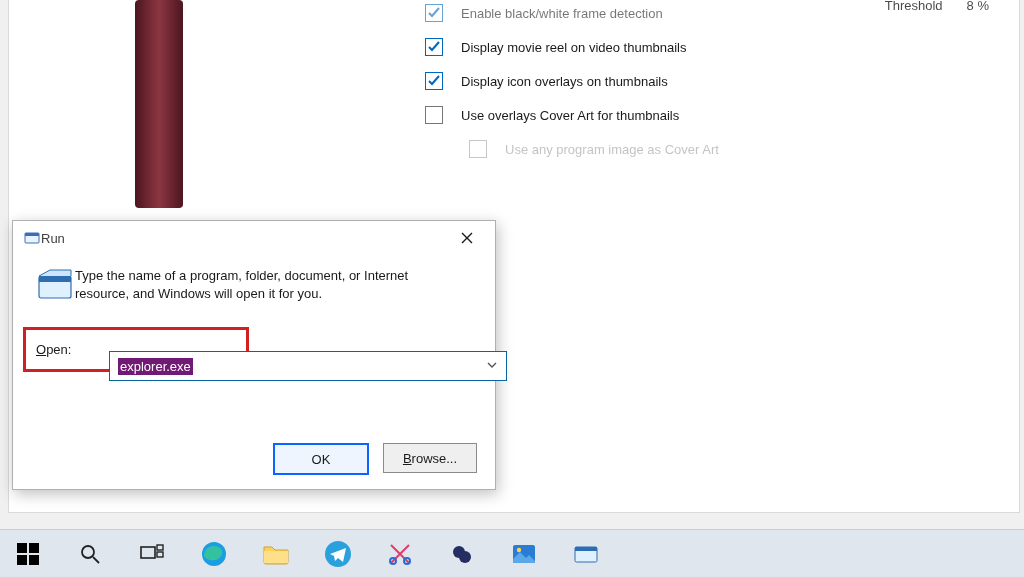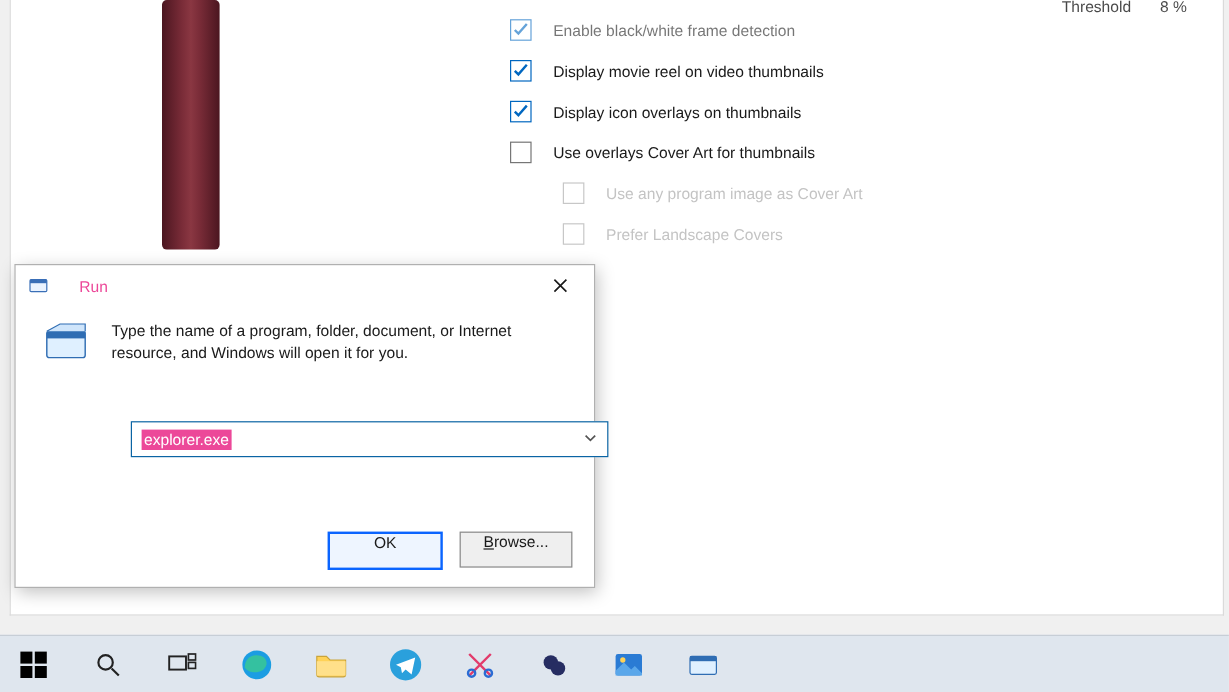--- a/index.html
+++ b/index.html
@@ -1,49 +1,49 @@
 <!DOCTYPE html>
 <html><head>
 <meta charset="utf-8">
 <style>
 html,body{margin:0;padding:0;width:1024px;height:577px;overflow:hidden;font-family:"Segoe UI",Arial,sans-serif;font-size:13px;color:#000;background:#f0f0f0}
 .stage{position:relative;width:1024px;height:577px}
 
 
 .bg-window{position:absolute;left:8px;top:0;width:1010px;height:512px;background:#fff;border:1px solid #dadada;border-top:none}
 .bg-window .pillar{position:absolute;left:126px;top:0;width:48px;height:208px;background:linear-gradient(90deg,#4b1620 0%,#7a2c38 35%,#8a3742 50%,#7a2c38 65%,#4b1620 100%);border-radius:4px}
-.settings{position:absolute;left:416px;top:16px;right:24px}
+.settings{position:absolute;left:416px;top:4px;right:24px}
 .row{display:flex;align-items:center;height:34px;gap:18px}
 .cb{width:16px;height:16px;border:1px solid #767676;display:flex;align-items:center;justify-content:center;background:#fff}
 .cb.checked{border-color:#0067c0}
 .cb.checked svg{display:block}
 .cb svg{display:none}
 .lbl{color:#1a1a1a}
 .sub{margin-left:44px;opacity:.4}
 .sub .lbl{color:#6a6a6a}
 .threshold{position:absolute;right:30px;top:0;display:flex;gap:24px;color:#1a1a1a;opacity:.8}
 .thumb-strip{position:absolute;left:300px;bottom:22px;display:flex;gap:70px}
 .thumb{width:36px;height:30px;border:1px solid #7aa7d9;background:#fff;display:flex;align-items:center;justify-content:center}
 
 
 .run{position:absolute;left:12px;top:220px;width:482px;height:268px;background:#fff;border:1px solid #b0b0b0;box-shadow:2px 4px 14px rgba(0,0,0,.25)}
 .run .titlebar{height:34px;display:flex;align-items:center;padding:0 6px 0 10px}
-.run .titlebar .ttl{margin-left:25px;color:#ec4899}
+.run .titlebar .ttl{margin-left:0;color:#404040}
 .run .titlebar .spacer{flex:1}
 .run .close{width:44px;height:30px;display:flex;align-items:center;justify-content:center;color:#1a1a1a;font-size:15px}
-.run .body{padding:12px 22px 0 22px;display:flex;gap:18px}
+.run .body{padding:12px 22px 0 22px;display:flex;}
 .run .ricon{width:40px;height:40px;display:flex;align-items:center;justify-content:center}
 .run .desc{color:#1a1a1a;line-height:1.35;max-width:360px}
 .run .field-wrap{position:relative;margin:20px 22px 0 10px;padding:12px 10px;border:3px solid #d21f1f;width:200px;display:flex;align-items:center;gap:14px}
 .run .openlbl{color:#1a1a1a}
 .run .openlbl .u{text-decoration:underline}
 .run .combo{position:absolute;left:86px;top:352px;width:380px;height:28px;border:1px solid #0a64a4;background:#fff;display:flex;align-items:center;justify-content:space-between;padding:0 8px}
-.selected-text{background:#ec4899;color:#fff;padding:1px 2px}
+.selected-text{background:#701a75;color:#fff;padding:1px 2px}
 .run .btnrow{position:absolute;bottom:14px;right:18px;display:flex;gap:14px}
-.btn{min-width:92px;height:28px;border:1px solid #8a8a8a;background:#efefef;display:flex;align-items:flex-start;justify-content:center;color:#1a1a1a}
+.btn{min-width:92px;height:28px;border:1px solid #8a8a8a;background:#efefef;display:flex;align-items:center;justify-content:center;color:#1a1a1a}
 .btn.primary{border:2px solid #0a64ff;background:#eef5ff}
 .btn .u{text-decoration:underline}
 
 
 .taskbar{position:absolute;left:0;bottom:0;width:1024px;height:47px;background:#dfe6ee;display:flex;align-items:center;padding-left:6px;gap:18px;border-top:1px solid #c7ced6}
 .tb-btn{width:44px;height:40px;display:flex;align-items:center;justify-content:center;color:#222}
 .winlogo{display:grid;grid-template-columns:1fr 1fr;grid-template-rows:1fr 1fr;gap:2px;width:22px;height:22px}
 .winlogo span{background:#000}
 </style>
 </head>
@@ -85,24 +85,20 @@
         <span class="lbl">Display icon overlays on thumbnails</span>
       </div>
       <div class="row">
         <span class="cb"></span>
         <span class="lbl">Use overlays Cover Art for thumbnails</span>
       </div>
       <div class="row sub">
         <span class="cb"></span>
         <span class="lbl">Use any program image as Cover Art</span>
       </div>
-      <div class="row sub">
-        <span class="cb"></span>
-        <span class="lbl">Prefer Landscape Covers</span>
-      </div>
     </div>
 
     <div class="thumb-strip">
       <div class="thumb">
           <svg width="20" height="20" viewBox="0 0 20 20">
             <circle cx="7" cy="8" r="5" fill="#242b5e"></circle>
             <circle cx="12" cy="12" r="5" fill="#242b5e"></circle>
           </svg>
         </div>
       <div class="thumb">
@@ -135,20 +131,23 @@
       <span class="ricon">
         <svg width="38" height="38" viewBox="0 0 38 38">
             <rect x="3" y="8" width="32" height="22" rx="2" fill="#dff0ff" stroke="#2f6db3" stroke-width="1.2"></rect>
             <rect x="3" y="8" width="32" height="6" fill="#2f6db3"></rect>
             <path d="M3 8 L14 2 L35 2 L35 8" fill="#cfe5fb" stroke="#2f6db3" stroke-width="1"></path>
           </svg>
       </span>
       <div class="desc">Type the name of a program, folder, document, or Internet resource, and Windows will open it for you.</div>
     </div>
 
+    <div class="field-wrap">
+      <span class="openlbl"><span class="u">O</span>pen:</span>
+    </div>
 
     <div class="combo" style="position:absolute;left:96px;top:130px">
       <span class="selected-text">explorer.exe</span>
       <span>
         <svg width="12" height="12" viewBox="0 0 12 12">
             <path d="M2 4l4 4 4-4" stroke="#555" stroke-width="1.4" fill="none"></path>
           </svg>
       </span>
     </div>
 

